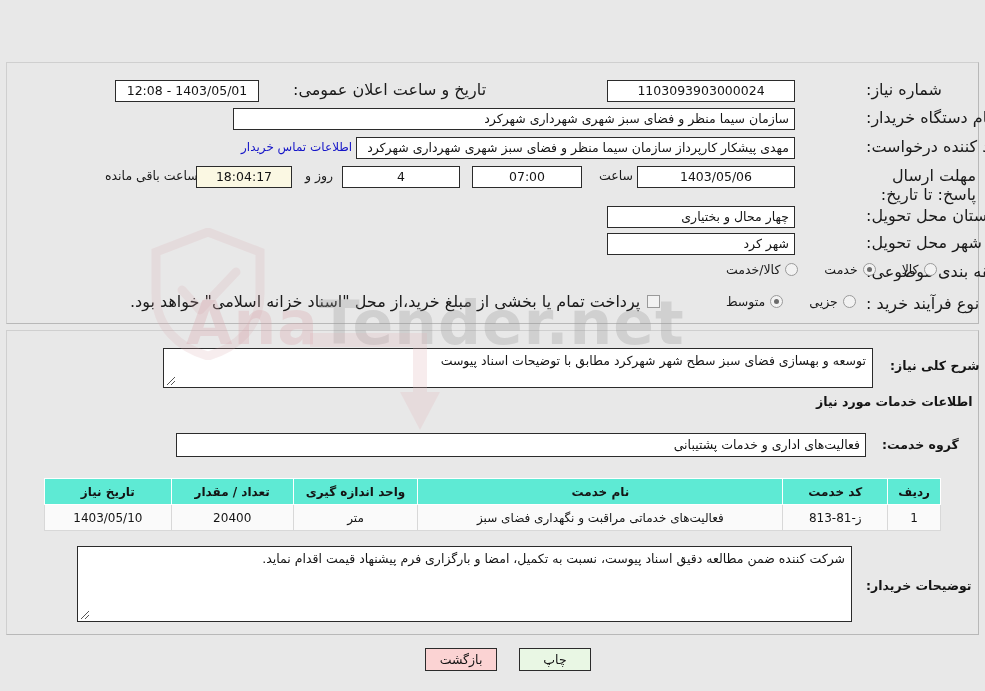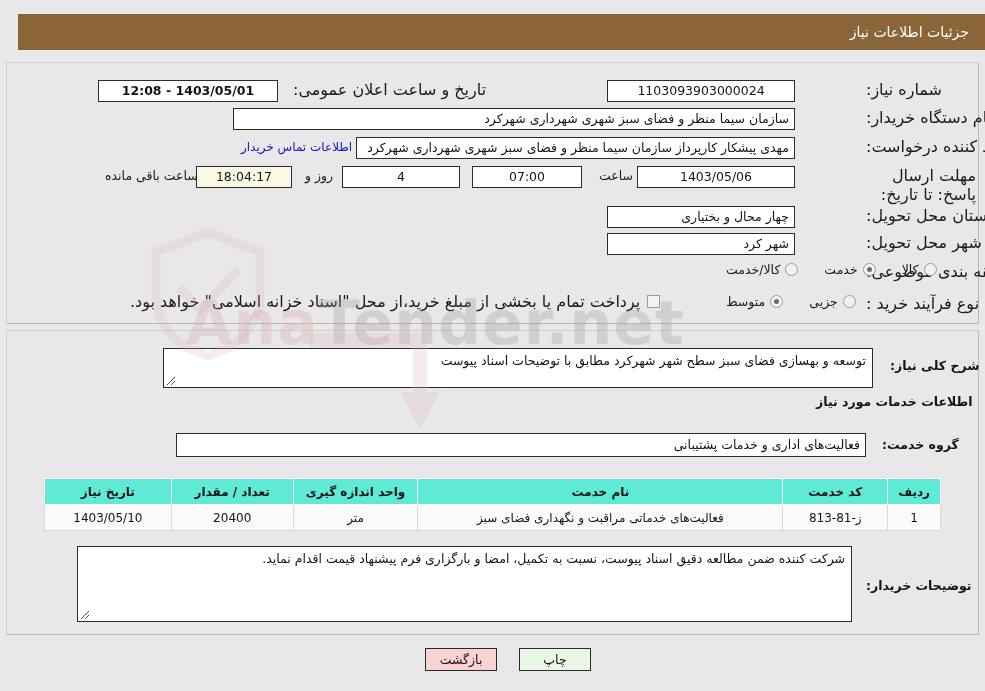--- a/index.html
+++ b/index.html
@@ -224,35 +224,32 @@
     </svg>
     <div class="wm-text"><span class="hl">Ana</span><span>Tender.net</span></div>
     <svg class="wm-arrow" viewBox="0 0 180 110">
       <path d="M10 10 L120 10 L120 70" fill="none" stroke="#e3b6bb" stroke-width="14"></path>
       <path d="M100 62 L120 100 L140 62 Z" fill="#e3b6bb"></path>
     </svg>
   </div>
 
   <div class="top-strip"></div>
   <div class="header-left-edge"></div>
-  <div class="header-bar">
-    <span>جزئیات اطلاعات نیاز</span>
-  </div>
 
   <div class="panel" id="panel-top"></div>
 
   <div class="row" style="left:866px; top:82px;">
     <span class="lbl">شماره نیاز:</span>
   </div>
   <div class="fld" style="position:absolute; left:607px; top:80px; width:188px;">1103093903000024</div>
 
   <div class="row" style="left:293px; top:82px;">
     <span class="lbl">تاریخ و ساعت اعلان عمومی:</span>
   </div>
-  <div class="fld" style="position:absolute; left:98px; top:80px; width:180px;font-weight:bold;">1403/05/01 - 12:08</div>
+  <div class="fld" style="position:absolute; left:115px; top:80px; width:144px;">1403/05/01 - 12:08</div>
 
   <div class="row" style="left:866px; top:110px;justify-content:center;">
     <span class="lbl">نام دستگاه خریدار:</span>
   </div>
   <div class="fld right" style="position:absolute; left:233px; top:108px; width:562px;">سازمان سیما منظر و فضای سبز شهری شهرداری شهرکرد</div>
 
   <div class="row" style="left:866px; top:139px;">
     <span class="lbl">ایجاد کننده درخواست:</span>
   </div>
   <div class="fld right" style="position:absolute; left:356px; top:137px; width:439px;">مهدی پیشکار کارپرداز سازمان سیما منظر و فضای سبز شهری شهرداری شهرکرد</div>

